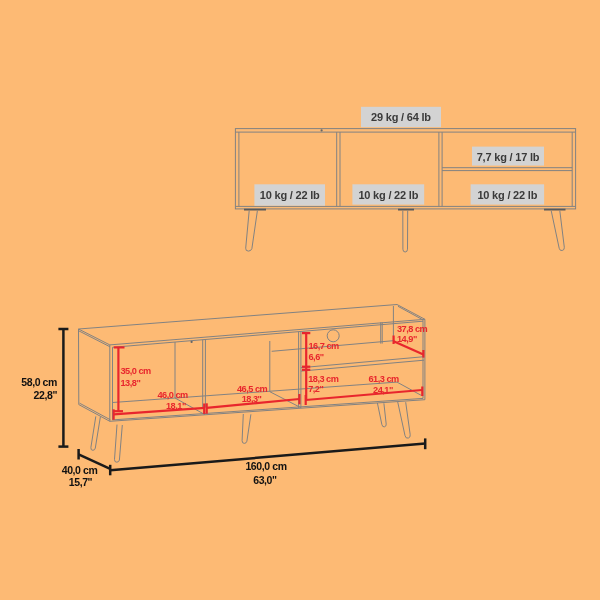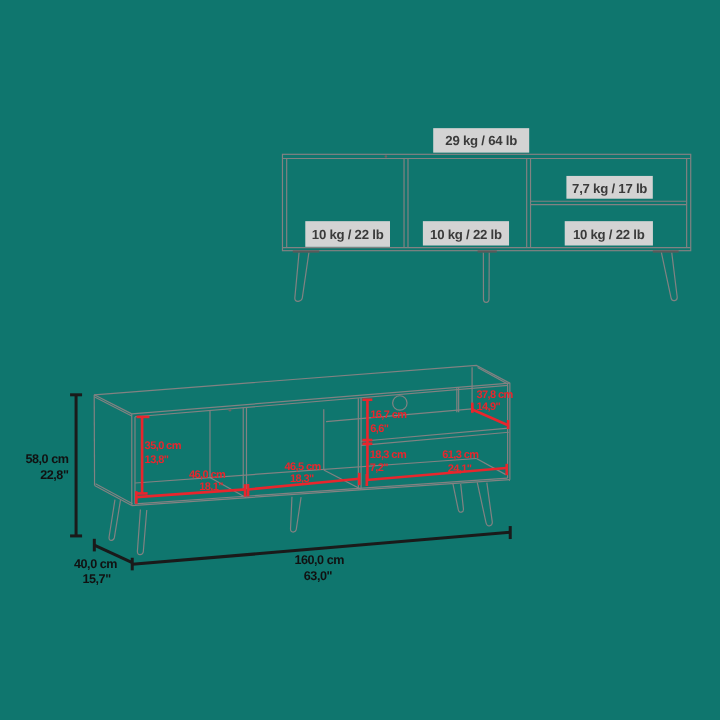--- a/index.html
+++ b/index.html
@@ -1,16 +1,16 @@
 <!DOCTYPE html>
 <html><head>
 <meta charset="utf-8">
 <style>
   html,body{margin:0;padding:0;background:#ffffff;}
-  #stage{width:600px;height:600px;position:relative;background:#0f766e;}
+  #stage{width:600px;height:600px;position:relative;background:#fdba74;}
   svg{position:absolute;left:0;top:0;}
   text{font-family:"Liberation Sans",sans-serif;}
   .wt{font-size:11px;font-weight:bold;fill:#3a3a3a;letter-spacing:-0.2px;}
   .blk{font-size:10.5px;font-weight:bold;fill:#111111;letter-spacing:-0.4px;}
   .red{font-size:9.2px;font-weight:bold;fill:#e8262d;letter-spacing:-0.5px;}
   .g{stroke:#828282;stroke-width:1;fill:none;}
   .gd{stroke:#5a5a5a;stroke-width:1.8;fill:none;}
   .r{stroke:#e8262d;stroke-width:2.2;fill:none;}
   .b{stroke:#1a1a1a;stroke-width:2.5;fill:none;}
 </style>

